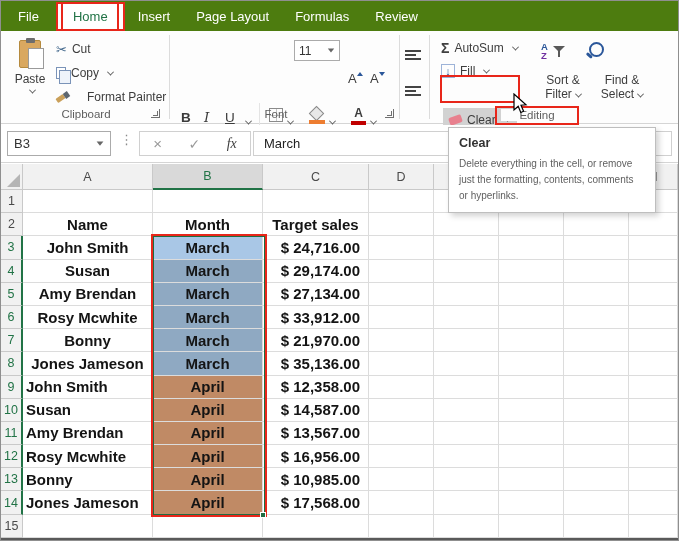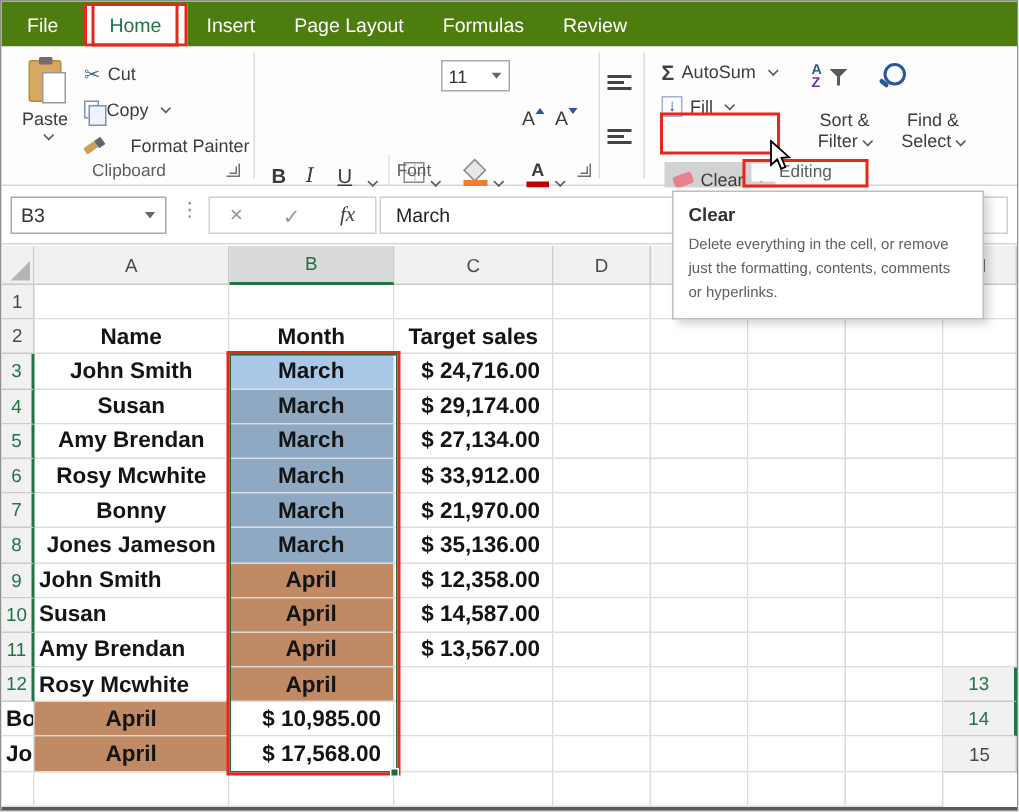--- a/index.html
+++ b/index.html
@@ -400,20 +400,21 @@
         <div class="cell center" style="background: rgb(192, 138, 101);">April</div>
         <div class="cell right">$ 13,567.00</div>
         <div class="cell"></div>
         <div class="cell"></div>
         <div class="cell"></div>
         <div class="cell"></div>
         <div class="cell"></div>
         <div class="hc selrow">12</div>
         <div class="cell left">Rosy Mcwhite</div>
         <div class="cell center" style="background: rgb(192, 138, 101);">April</div>
+        <div class="cell right">$ 16,956.00</div>
         <div class="cell"></div>
         <div class="cell"></div>
         <div class="cell"></div>
         <div class="cell"></div>
         <div class="cell"></div>
         <div class="hc selrow">13</div>
         <div class="cell left">Bonny</div>
         <div class="cell center" style="background: rgb(192, 138, 101);">April</div>
         <div class="cell right">$ 10,985.00</div>
         <div class="cell"></div>

